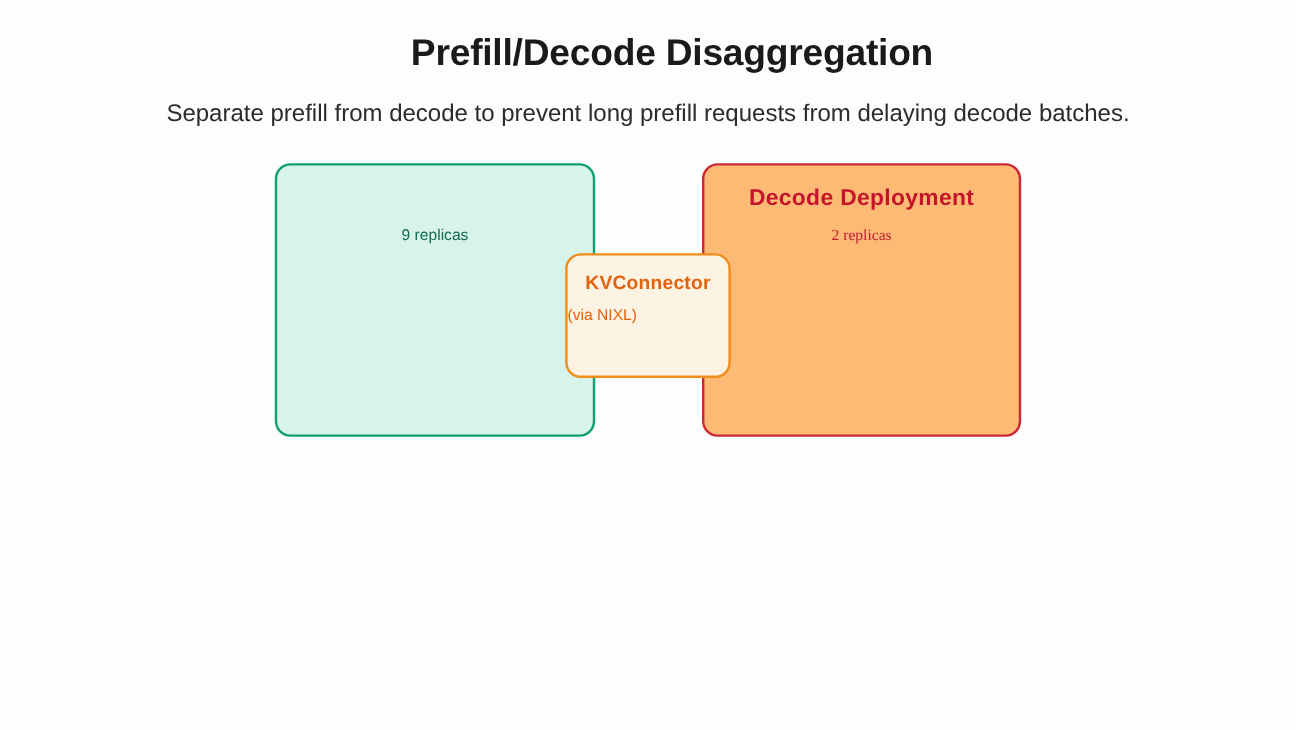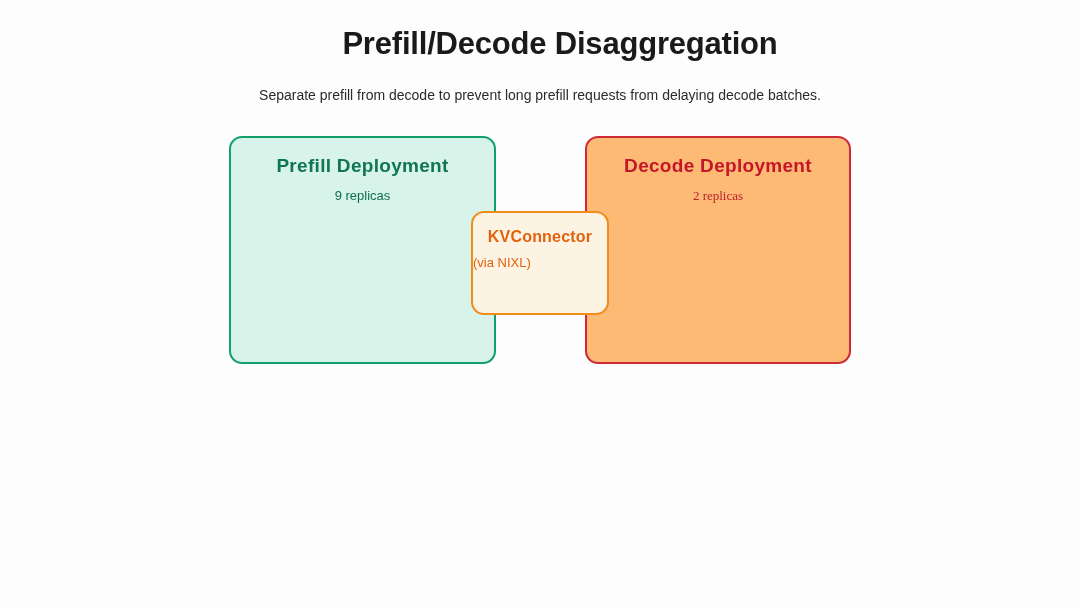--- a/index.html
+++ b/index.html
@@ -38,21 +38,21 @@
     white-space: nowrap;
     padding-left: 20px;
   }
 
   #subtitle {
     position: absolute;
     left: 0;
     top: 83px;
     width: 1080px;
     text-align: center;
-    font-size: 14px;
+    font-size: 20px;
     font-weight: normal;
     color: #2b2b2b;
     line-height: 24px;
     white-space: nowrap;
   }
 
   
   .deploy-box {
     position: absolute;
     box-sizing: border-box;
@@ -154,21 +154,20 @@
 </head>
 <body>
 
 <div id="slide">
 
   <div id="title">Prefill/Decode Disaggregation</div>
 
   <div id="subtitle">Separate prefill from decode to prevent long prefill requests from delaying decode batches.</div>
 
   <div id="prefill-box" class="deploy-box">
-    <div class="deploy-title">Prefill Deployment</div>
     <div class="deploy-sub">9 replicas</div>
   </div>
 
   <div id="decode-box" class="deploy-box">
     <div class="deploy-title">Decode Deployment</div>
     <div class="deploy-sub">2 replicas</div>
   </div>
 
   <div id="kv-box">
     <div id="kv-title">KVConnector</div>

